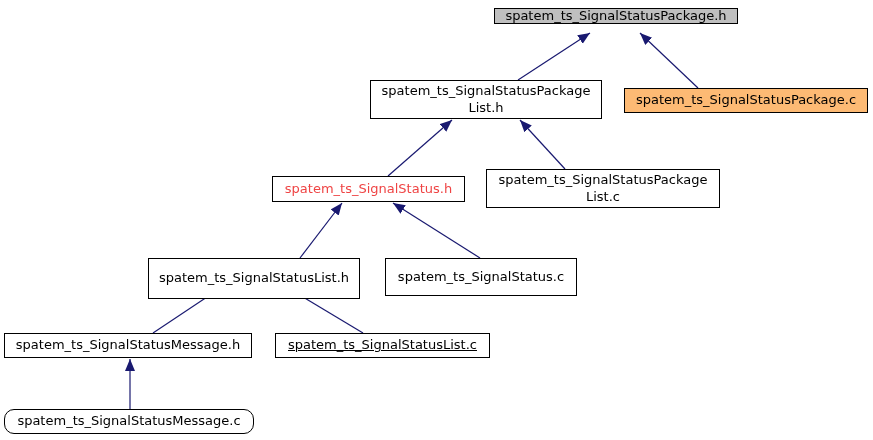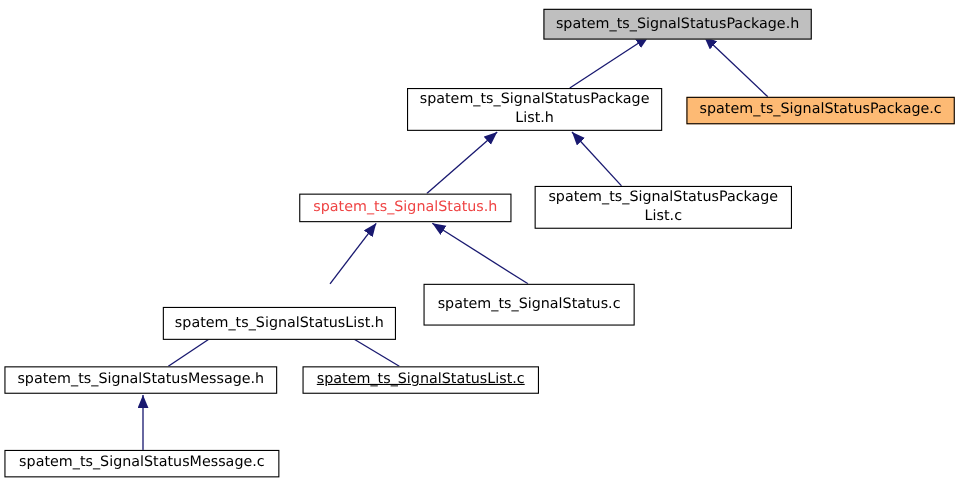--- a/index.html
+++ b/index.html
@@ -54,26 +54,26 @@
         <line x1="388" y1="176" x2="452" y2="120" stroke="#191970" stroke-width="1.2" marker-end="url(#arrowhead)"></line>
         <line x1="565" y1="169" x2="520" y2="120" stroke="#191970" stroke-width="1.2" marker-end="url(#arrowhead)"></line>
         <line x1="300" y1="258" x2="342" y2="203" stroke="#191970" stroke-width="1.2" marker-end="url(#arrowhead)"></line>
         <line x1="480" y1="258" x2="393" y2="203" stroke="#191970" stroke-width="1.2" marker-end="url(#arrowhead)"></line>
         <line x1="153" y1="333" x2="225" y2="285" stroke="#191970" stroke-width="1.2" marker-end="url(#arrowhead)"></line>
         <line x1="363" y1="333" x2="283" y2="285" stroke="#191970" stroke-width="1.2" marker-end="url(#arrowhead)"></line>
         <line x1="130" y1="409" x2="130" y2="359" stroke="#191970" stroke-width="1.2" marker-end="url(#arrowhead)"></line>
       </g>
   </svg>
   <div id="node-layer">
-      <div class="node current" style="left: 494px; top: 8px; width: 244px; height: 28px; border-color: rgb(0, 0, 0); background: rgb(191, 191, 191); color: rgb(0, 0, 0);">spatem_ts_SignalStatusPackage.h</div>
+      <div class="node current" style="left: 494px; top: 8px; width: 244px; height: 16px; border-color: rgb(0, 0, 0); background: rgb(191, 191, 191); color: rgb(0, 0, 0);">spatem_ts_SignalStatusPackage.h</div>
       <div class="node" style="left: 370px; top: 80px; width: 232px; height: 39px; border-color: rgb(0, 0, 0); background: rgb(255, 255, 255); color: rgb(0, 0, 0);">spatem_ts_SignalStatusPackage
 List.h</div>
       <div class="node" style="left: 624px; top: 88px; width: 244px; height: 25px; border-color: rgb(0, 0, 0); background: #fdba74; color: rgb(0, 0, 0);">spatem_ts_SignalStatusPackage.c</div>
       <div class="node" style="left: 272px; top: 176px; width: 193px; height: 26px; border-color: rgb(0, 0, 0); background: rgb(255, 255, 255); color: #ef4444;">spatem_ts_SignalStatus.h</div>
       <div class="node" style="left: 486px; top: 169px; width: 234px; height: 39px; border-color: rgb(0, 0, 0); background: rgb(255, 255, 255); color: rgb(0, 0, 0);">spatem_ts_SignalStatusPackage
 List.c</div>
-      <div class="node" style="left: 148px; top: 258px; width: 212px; height: 30px; border-color: rgb(0, 0, 0); background: rgb(255, 255, 255); color: rgb(0, 0, 0); margin-top: 21px;">spatem_ts_SignalStatusList.h</div>
+      <div class="node" style="left: 148px; top: 258px; width: 212px; height: 41px; border-color: rgb(0, 0, 0); background: rgb(255, 255, 255); color: rgb(0, 0, 0);">spatem_ts_SignalStatusList.h</div>
       <div class="node" style="left: 385px; top: 258px; width: 192px; height: 38px; border-color: rgb(0, 0, 0); background: rgb(255, 255, 255); color: rgb(0, 0, 0);">spatem_ts_SignalStatus.c</div>
       <div class="node" style="left: 4px; top: 333px; width: 248px; height: 25px; border-color: rgb(0, 0, 0); background: rgb(255, 255, 255); color: rgb(0, 0, 0);">spatem_ts_SignalStatusMessage.h</div>
       <div class="node" style="left: 275px; top: 333px; width: 215px; height: 25px; border-color: rgb(0, 0, 0); background: rgb(255, 255, 255); color: rgb(0, 0, 0); text-decoration: underline;">spatem_ts_SignalStatusList.c</div>
-      <div class="node" style="left: 4px; top: 409px; width: 250px; height: 25px; border-color: rgb(0, 0, 0); background: rgb(255, 255, 255); color: rgb(0, 0, 0);">spatem_ts_SignalStatusMessage.c</div>
+      <div class="node" style="left: 4px; top: 409px; width: 250px; height: 25px; border-color: rgb(0, 0, 0); background: rgb(255, 255, 255); color: rgb(0, 0, 0); border-radius: 10px;">spatem_ts_SignalStatusMessage.c</div>
     </div>
 </div>
 
 </body></html>

